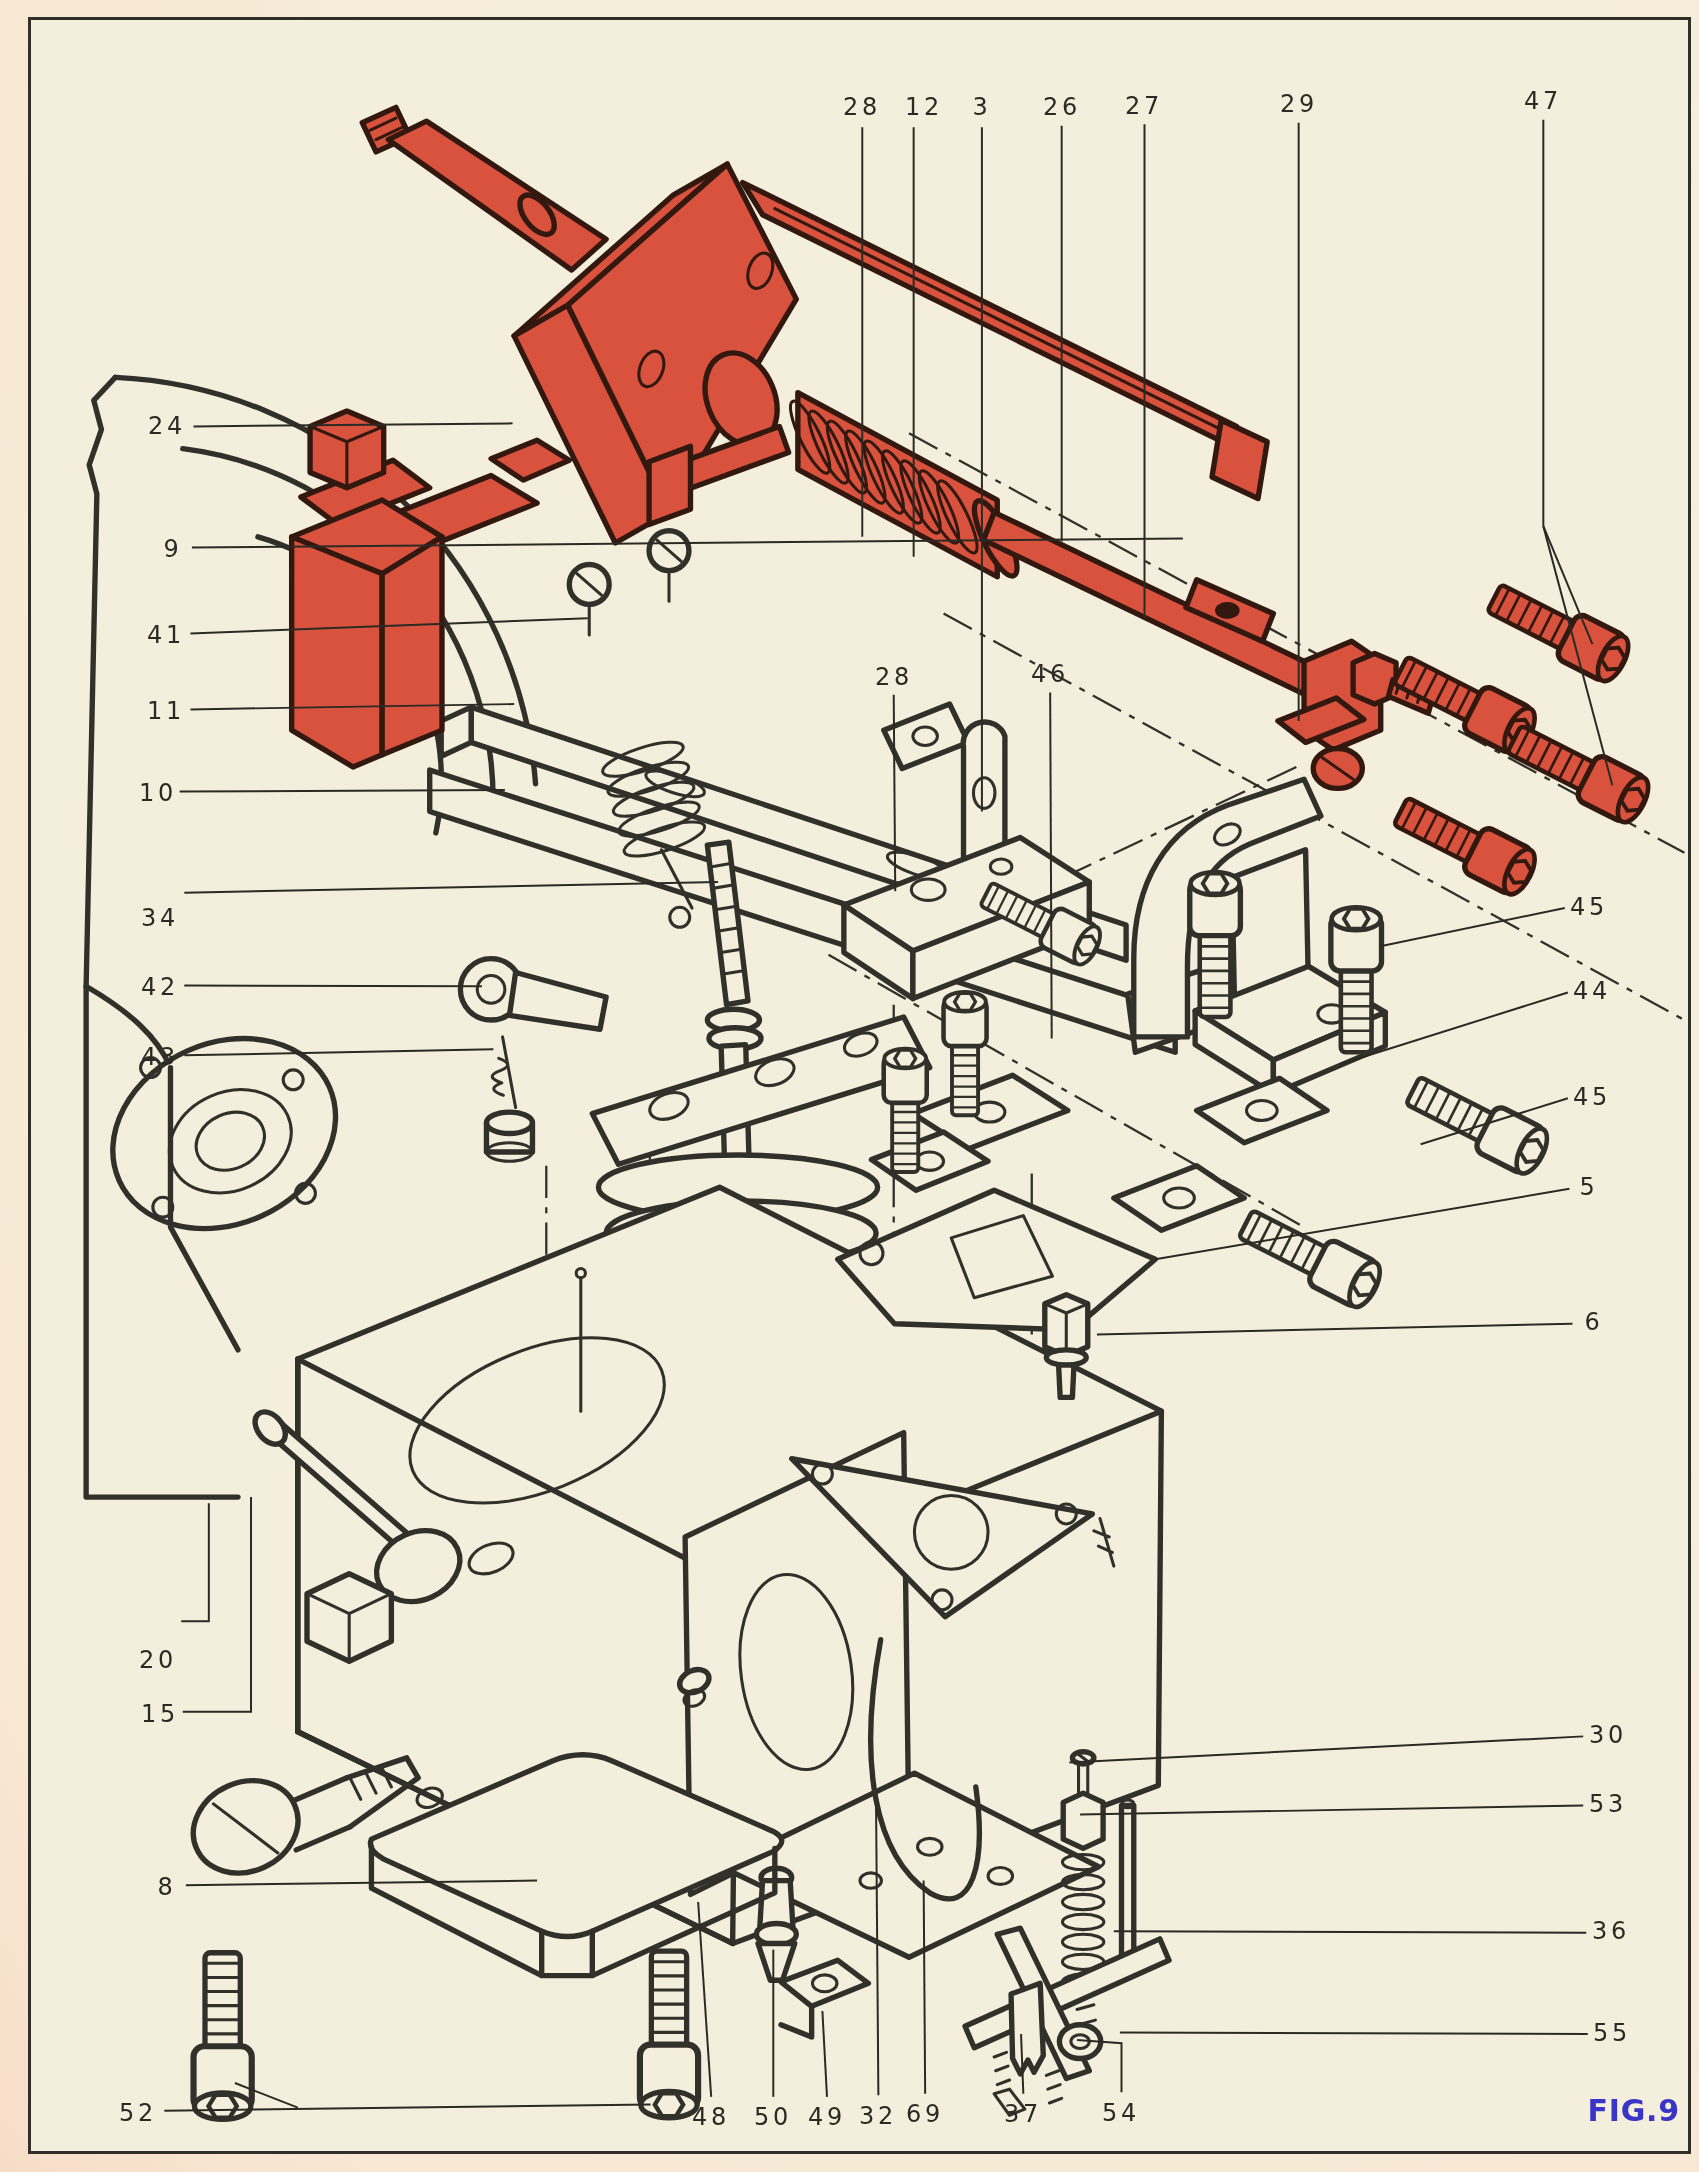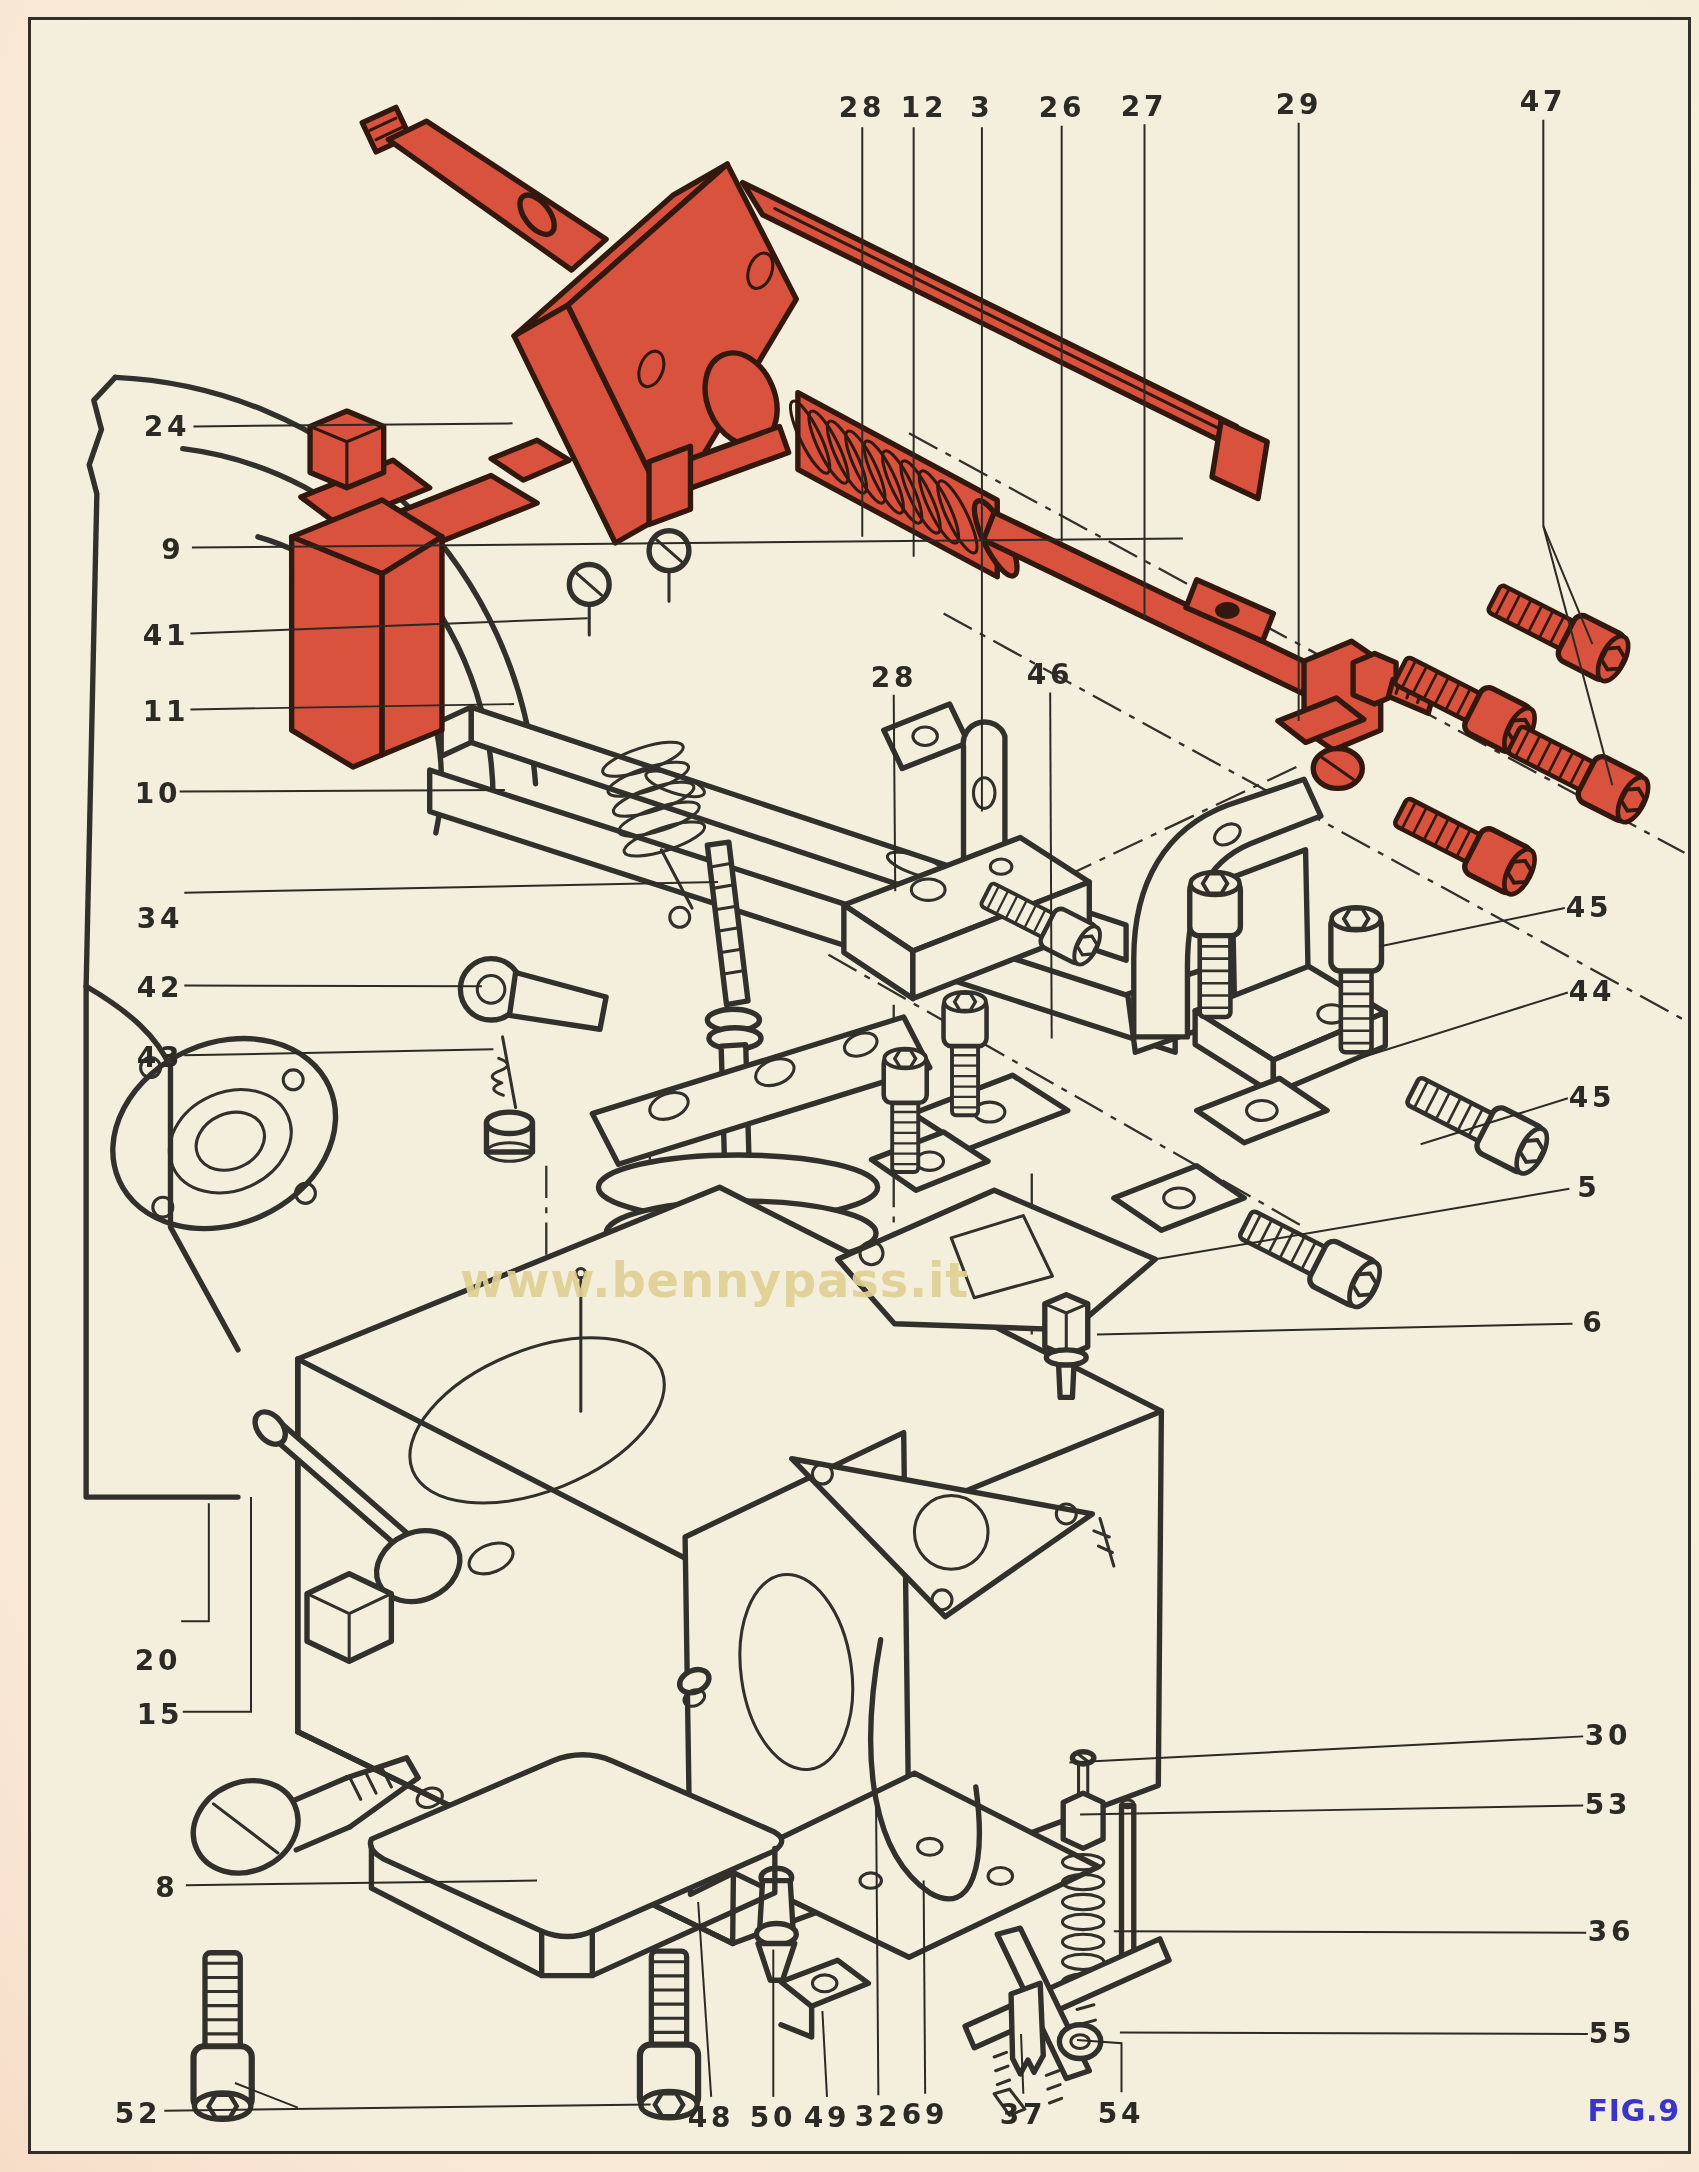--- a/index.html
+++ b/index.html
@@ -2,21 +2,21 @@
 <html style="font-size:12.3px"><head>
 <meta charset="utf-8">
 <style>
   html,body{margin:0;padding:0;background:#efdbc8;}
   .page{position:relative;width:1700px;height:2172px;overflow:hidden;
         font-family:"DejaVu Sans","Liberation Sans",sans-serif;
         background:radial-gradient(ellipse at 62% 38%, #f6f1de 0%, #f5eed9 55%, #f8e6d2 86%, #f6ddc8 100%);}
   .frame{position:absolute;left:28px;top:17px;width:1663px;height:2137px;box-sizing:border-box;
          border:3.1px solid #322f28;background:#f4efdc;}
   svg.canvas{position:absolute;left:0;top:0;pointer-events:none;}
-  .plabel{position:absolute;transform:translate(-50%,-50%);font-weight:bold;font-size:28px;
+  .plabel{position:absolute;transform:translate(-50%,-50%);font-weight:normal;font-size:24px;
           letter-spacing:3.8px;color:#2c2a24;white-space:nowrap;}
   .watermark{position:absolute;left:460px;top:1252px;font-weight:bold;font-size:48px;
              letter-spacing:0.8px;color:#e0d095;opacity:.92;}
   .figlabel{position:absolute;left:1680px;top:2093px;transform:translateX(-100%);
             font-weight:bold;font-size:30px;color:#3a35c6;letter-spacing:0.8px;}
   
   .k{stroke:#32302b;fill:none;stroke-width:7;stroke-linejoin:round;stroke-linecap:round;}
   .kf{stroke:#32302b;fill:#f4efdc;stroke-width:7;stroke-linejoin:round;}
   .kt{stroke:#32302b;fill:none;stroke-width:4;stroke-linejoin:round;stroke-linecap:round;}
   .rf{stroke:#33180f;fill:#d9523e;stroke-width:7;stroke-linejoin:round;}
@@ -412,16 +412,15 @@
       <div class="plabel" style="left: 1612px; top: 2033px;">55</div>
       <div class="plabel" style="left: 711px; top: 2117px;">48</div>
       <div class="plabel" style="left: 773px; top: 2117px;">50</div>
       <div class="plabel" style="left: 827px; top: 2117px;">49</div>
       <div class="plabel" style="left: 878px; top: 2116px;">32</div>
       <div class="plabel" style="left: 925px; top: 2114px;">69</div>
       <div class="plabel" style="left: 1023px; top: 2114px;">37</div>
       <div class="plabel" style="left: 1121px; top: 2113px;">54</div>
     </div>
 
-  <div class="watermark">www.bennypass.it</div>
   <div class="figlabel">FIG.9</div>
 </div>
 
 
 </body></html>

